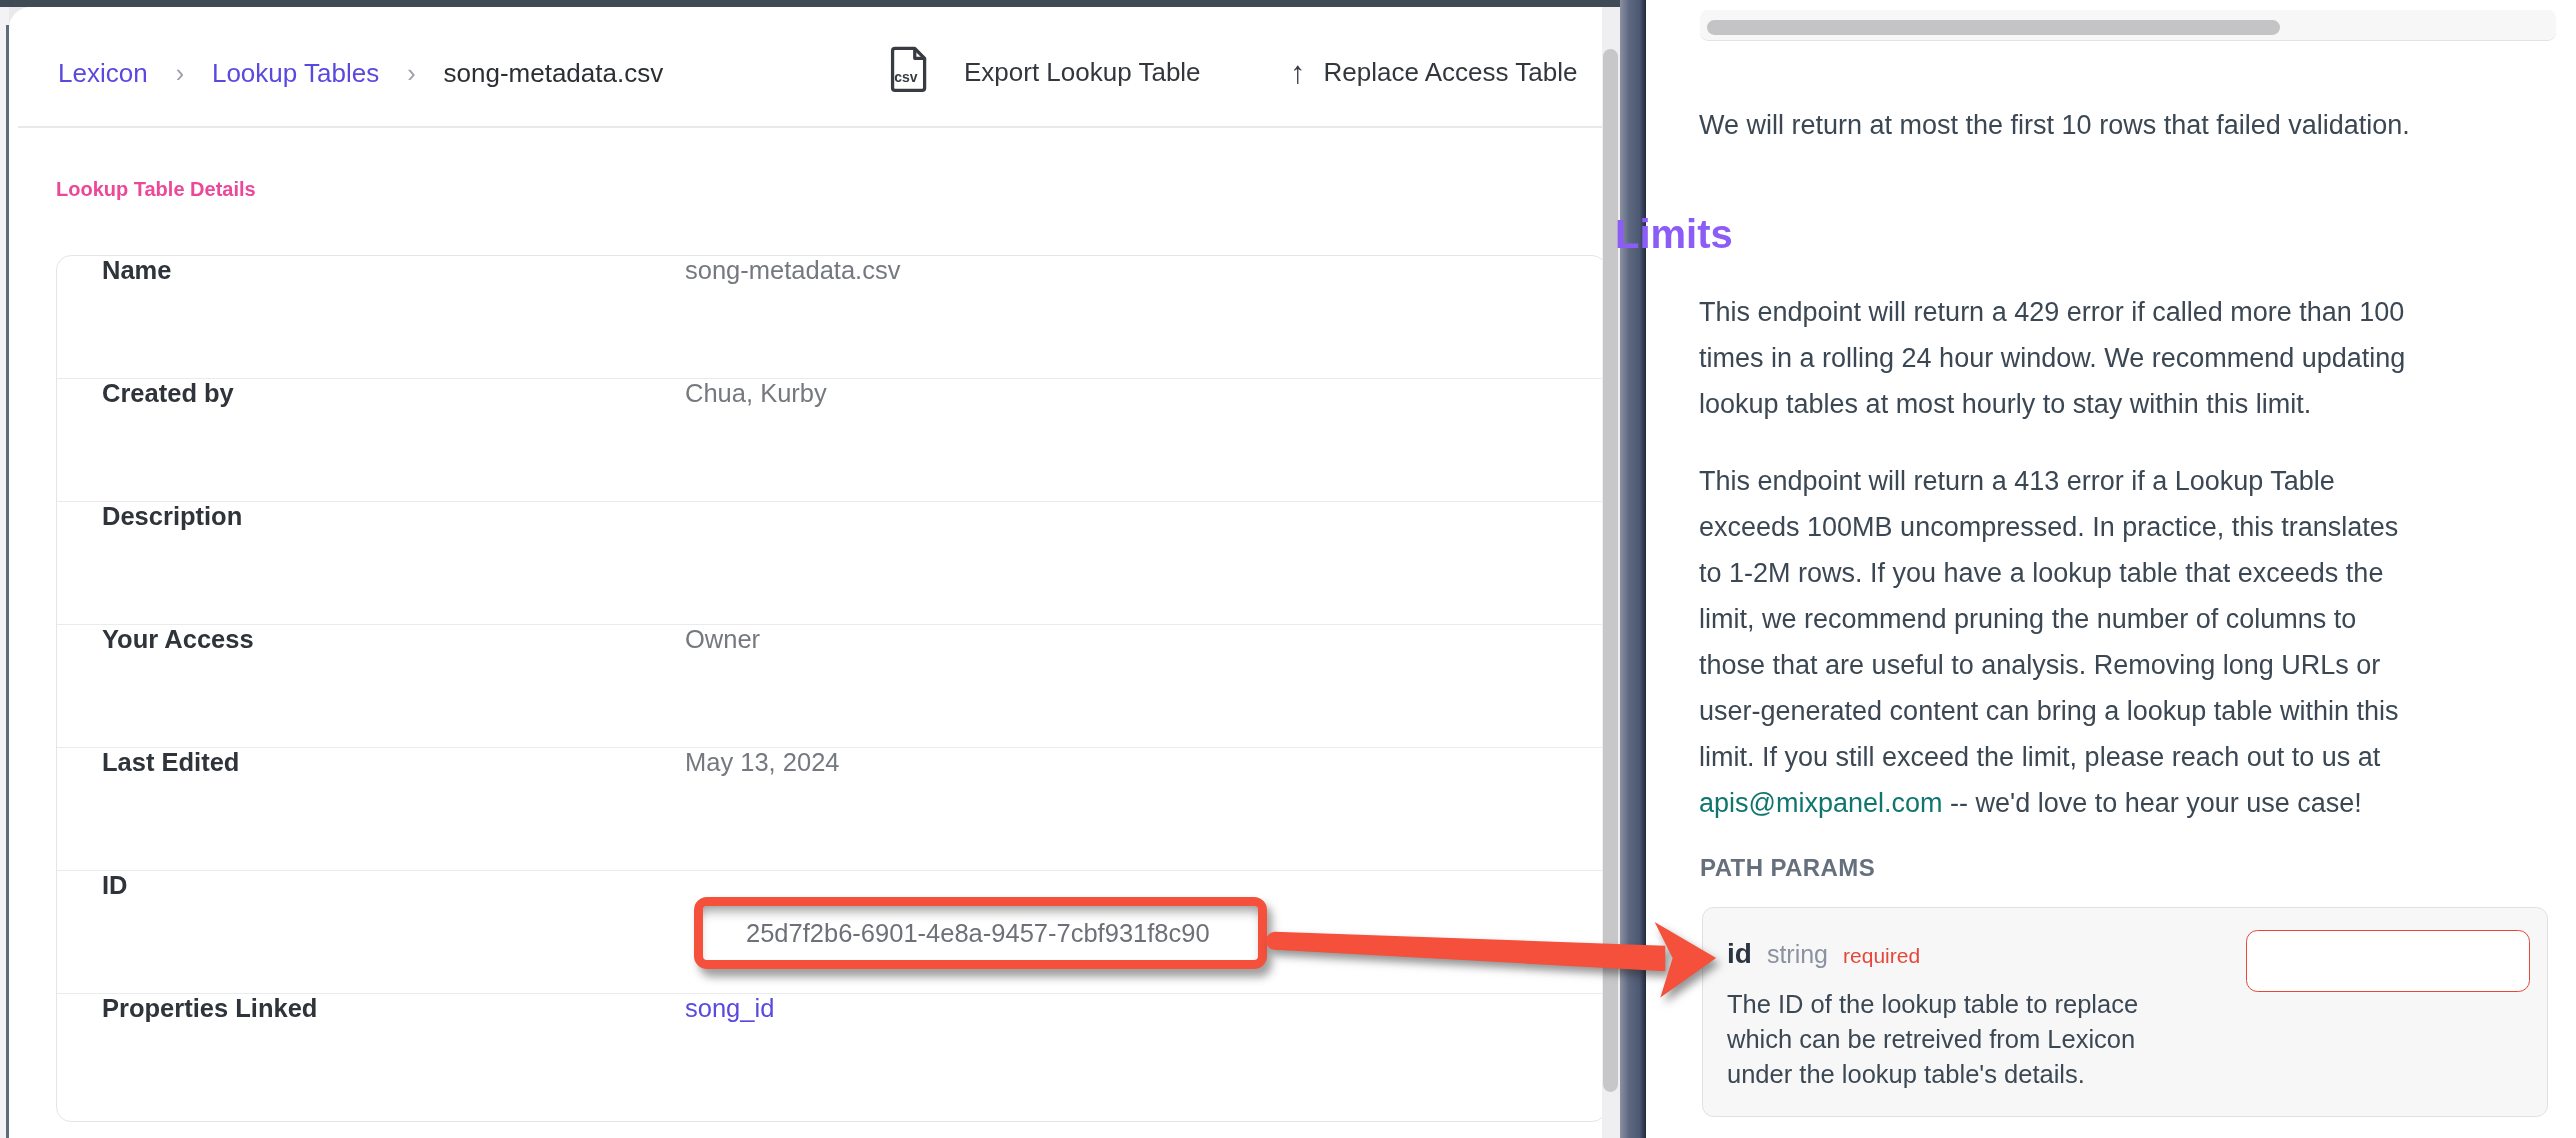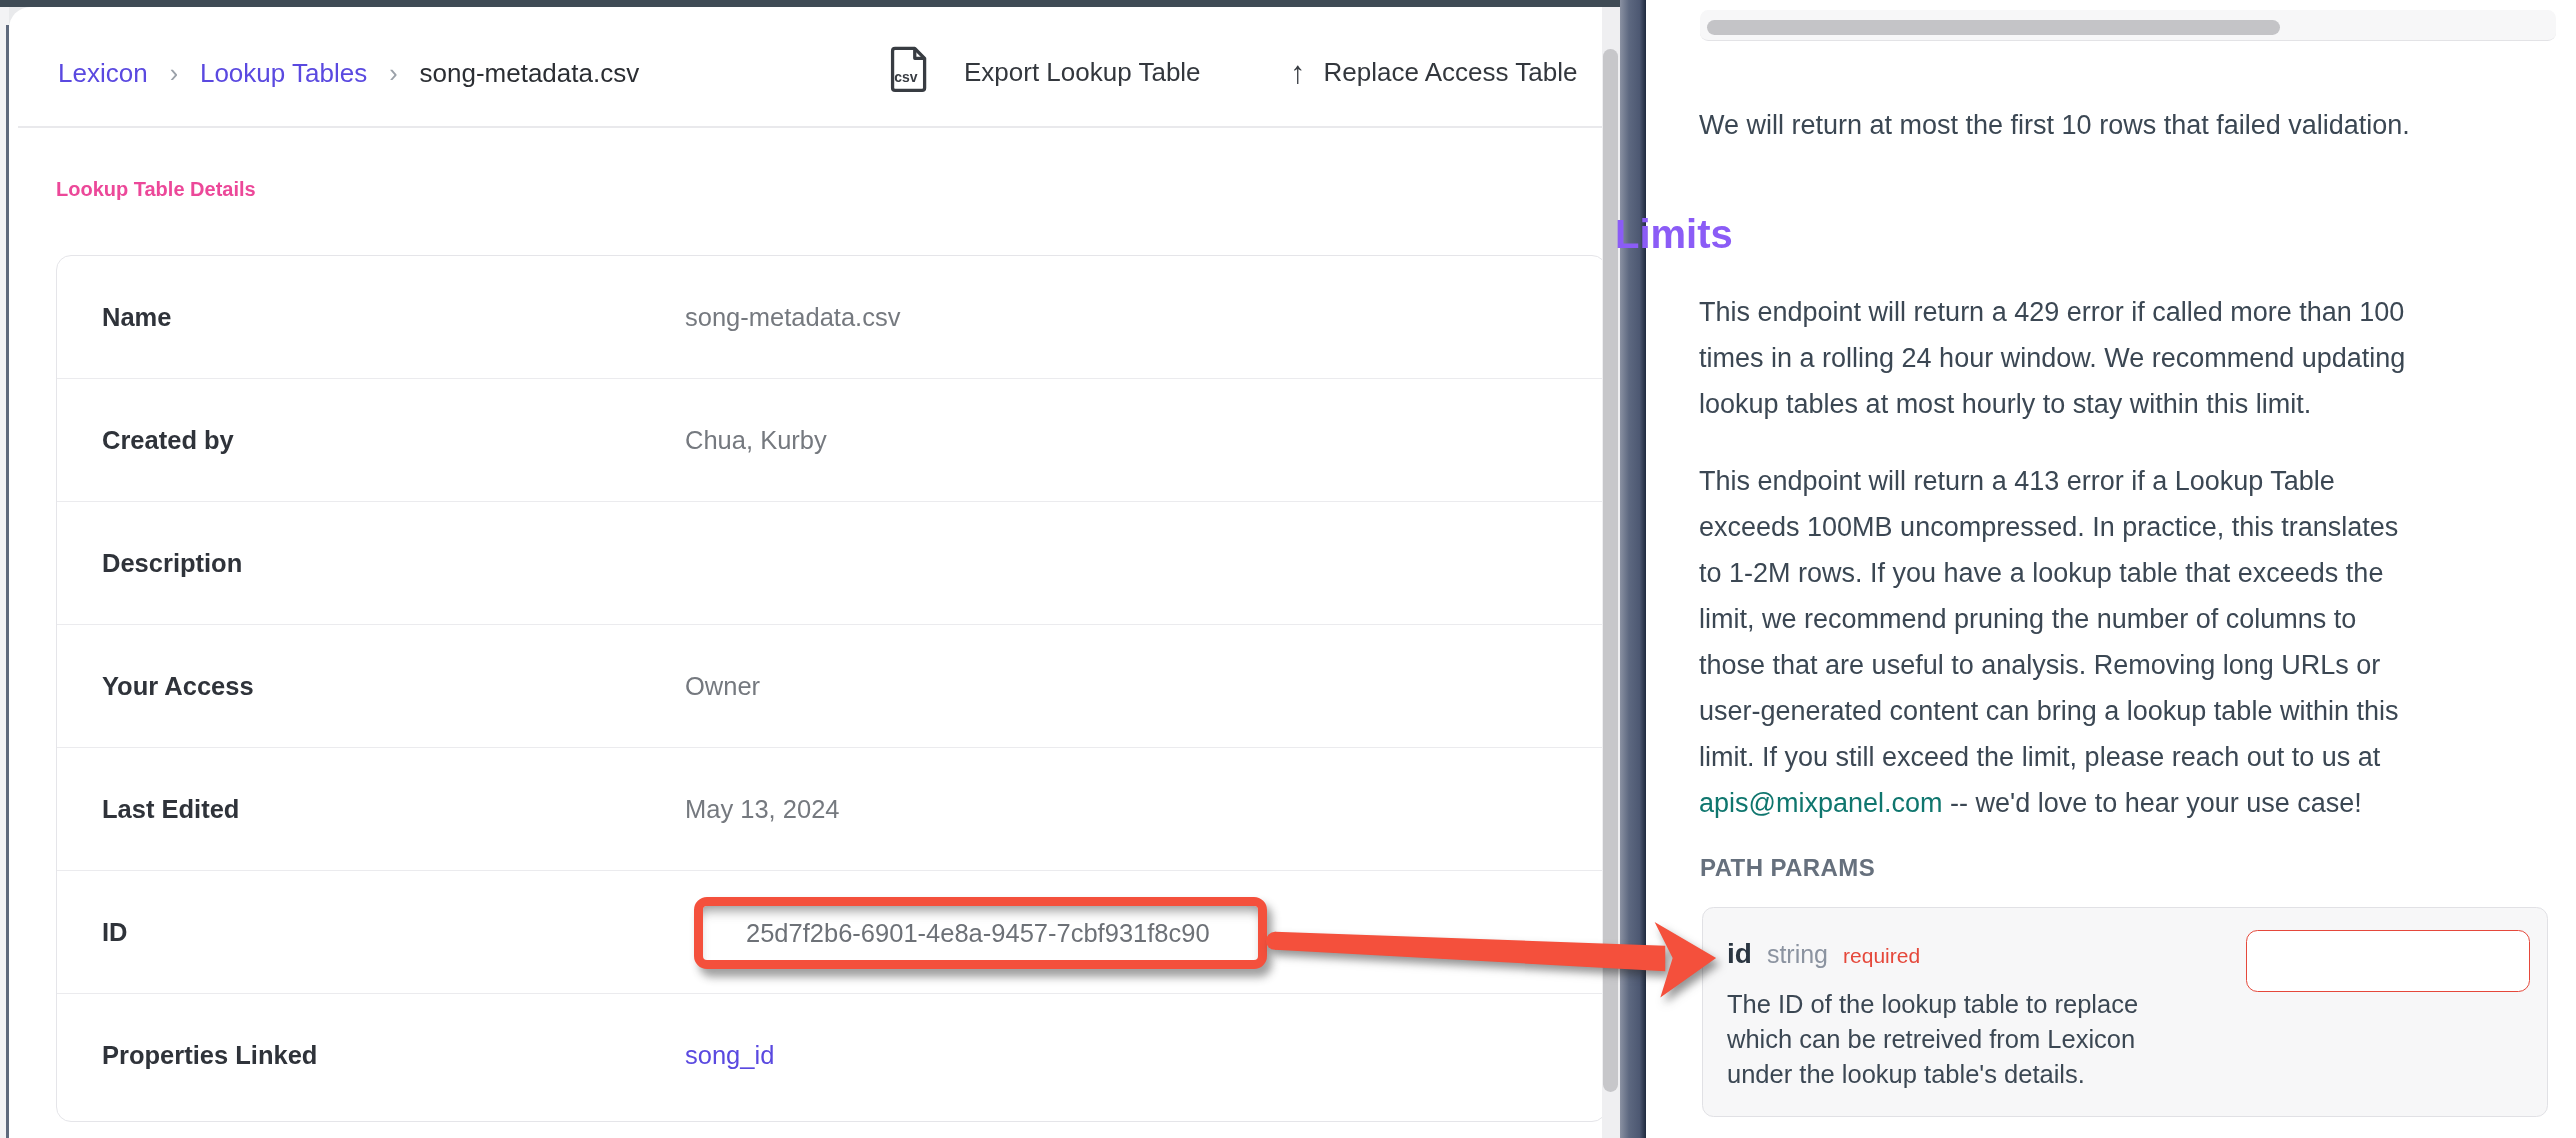--- a/index.html
+++ b/index.html
@@ -18,38 +18,38 @@
 
   #v-scrollbar { left:1602px; top:7.4px; width:18px; height:1131px; background:#efeff1; }
   #v-thumb { left:1603px; top:49px; width:15px; height:1043px; background:#c7c7ca; border-radius:7.4px; }
 
   #window-gap { left:1620px; top:0; width:26px; height:1139px;
     background:linear-gradient(90deg,#8a91a2 0%,#5d6880 35%,#4d5872 75%,#1f2a3e 100%); }
 
   #right-window { left:1646px; top:0; width:930px; height:1139px; background:#ffffff; }
 
   
-  #breadcrumb { left:49px; top:48px; height:36px; display:flex; align-items:center; gap:22px;
+  #breadcrumb { left:49px; top:48px; height:36px; display:flex; align-items:center; gap:28px;
                 font-size:26px; }
   .crumb-link { color:#5a49e0; cursor:pointer; }
   .crumb-sep { color:#9ba1a9; font-size:25px; }
   .crumb-current { color:#2b2e33; }
   #breadcrumb-border { left:9px; top:119px; width:1593px; height:1.6px; background:#e9e9ec; }
 
   #export-btn { left:881px; top:41px; height:49px; display:flex; align-items:center; gap:36px;
                 font-size:26px; font-weight:500; color:#33373d; cursor:pointer; }
   #replace-btn { left:1281px; top:41px; height:49px; display:flex; align-items:center; gap:18px;
                  font-size:26px; font-weight:500; color:#33373d; cursor:pointer; width:411px; }
   .up-arrow { font-size:31px; font-weight:500; color:#383c42; line-height:1; }
 
   #page-title { left:47px; top:171px; font-size:20px; font-weight:700; color:#ec4899; }
 
   #details-card { left:47px; top:248px; width:1551px; height:867px;
                   border:1.6px solid #e5e5e9; border-radius:15px; background:#fff; }
-  .detail-row { position:relative; height:123px; display:flex; align-items:center;
+  .detail-row { position:relative; height:123px; display:flex; 
                 border-bottom:1.6px solid #ebebee; }
   .detail-row:last-child { border-bottom:none; }
   .detail-label { width:628px; padding-left:45px; font-size:25.5px; font-weight:700; color:#2f333a; }
   .detail-value { font-size:25.5px; color:#75797f; }
   .detail-value.link { color:#5a49e0; cursor:pointer; }
 
   
   #id-annotation-box { left:694px; top:897px; width:573px; height:72px;
     border:9px solid #f4503c; border-radius:13px; background:#ffffff;
     box-shadow:5px 7.4px 8.2px rgba(45,45,45,0.45), inset 0 10px 11.5px -5.7px rgba(60,60,60,0.55);

